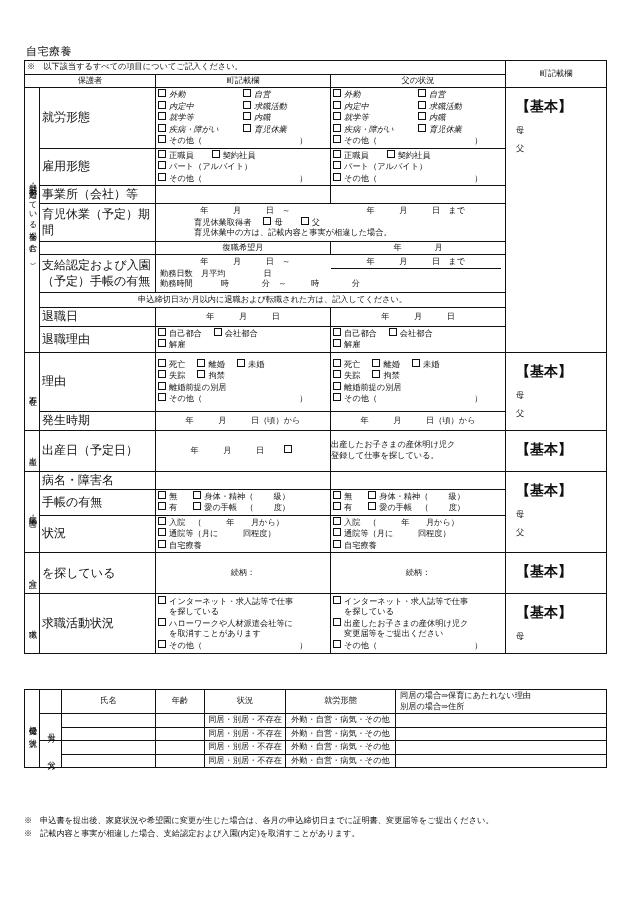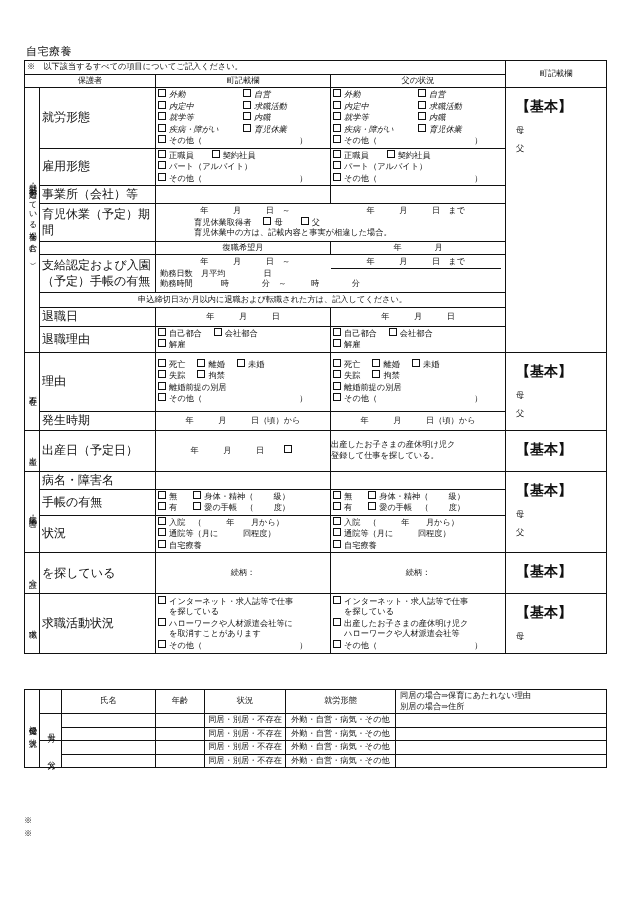--- a/index.html
+++ b/index.html
@@ -437,21 +437,21 @@
           <span style="display:inline-block;width:95px"></span><span>）</span>
         </div>
       </td>
       <td class="l thick-bottom">
         <div class="cbline">
           <span class="cb"></span><span>インターネット・求人誌等で仕事</span>
           <span class="indent">を探している</span>
         </div>
         <div class="cbline">
           <span class="cb"></span><span>出産したお子さまの産休明け児ク</span>
-          <span class="indent">ハローワークや人材派遣会社等</span>
+          <span class="indent">変更届等をご提出ください</span>
         </div>
         <div class="cbline">
           <span class="cb"></span><span>その他（</span>
           <span style="display:inline-block;width:95px"></span><span>）</span>
         </div>
       </td>
       <td class="thick-right thick-bottom" style="vertical-align:top">
         <div class="town-inner">
           <div class="kihon">【基本】</div>
           <div>母</div>
@@ -524,19 +524,21 @@
       <td class="c thick-bottom">同居・別居・不存在</td>
       <td class="c thick-bottom">外勤・自営・病気・その他</td>
       <td class="thick-right thick-bottom"></td>
     </tr>
   </tbody>
     </table>
 
   <div class="footnotes">
     <div class="fn">
       <span class="mk">※</span>
+      <span>申込書を提出後、家庭状況や希望園に変更が生じた場合は、各月の申込締切日までに証明書、変更届等をご提出ください。</span>
     </div>
     <div class="fn">
       <span class="mk">※</span>
+      <span>記載内容と事実が相違した場合、支給認定および入園(内定)を取消すことがあります。</span>
     </div>
   </div>
 
 </div>
 
 </body></html>

